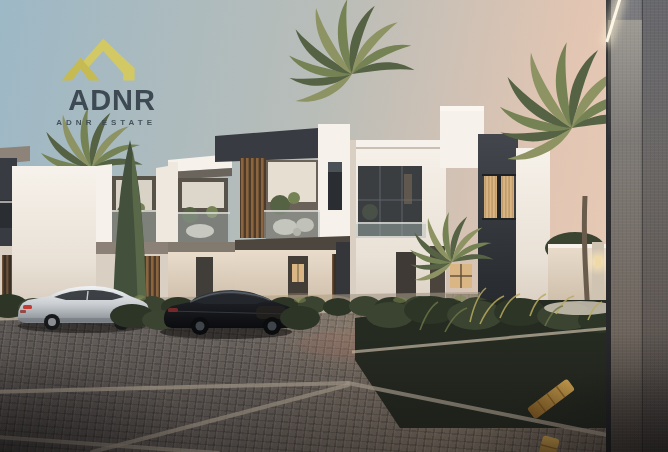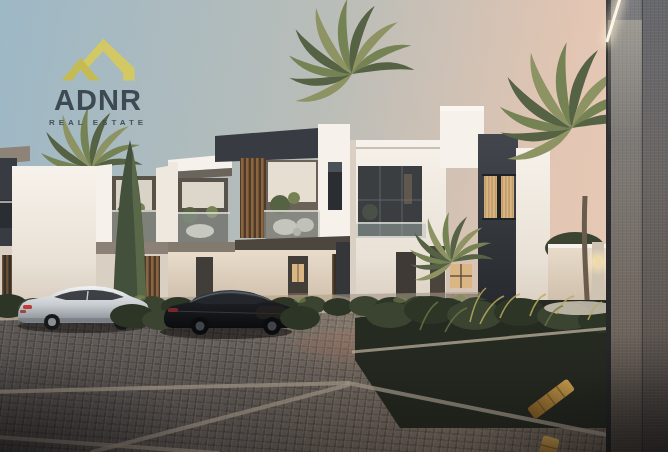--- a/index.html
+++ b/index.html
@@ -61,21 +61,21 @@
     background:linear-gradient(to bottom, rgba(240,228,200,.30), rgba(240,228,200,0));}
 
   
   .vignette{position:absolute;inset:0;z-index:45;pointer-events:none;
     background:
       linear-gradient(to top, rgba(12,9,9,.40), transparent 26%),
       radial-gradient(ellipse 45% 34% at 0% 102%, rgba(6,6,10,.55), transparent 70%),
       radial-gradient(ellipse 40% 30% at 100% 102%, rgba(6,6,10,.38), transparent 72%);}
 
   
-  .logo{position:absolute;left:40px;top:30px;width:116px;z-index:60;text-align:center;}
+  .logo{position:absolute;left:40px;top:30px;width:116px;z-index:60;text-align:right;}
   .logo svg{display:block;margin:0 auto;}
   .gold{fill:var(--logo-gold,#d3c964);}
   .gold.small{fill:#c5bb52;}
   .brand{font-size:29px;font-weight:bold;letter-spacing:1px;line-height:1;
     color:var(--logo-text,#3d4a54);margin-top:2px;}
   .tagline{font-size:8px;letter-spacing:4px;color:var(--logo-text,#3d4a54);
     margin-top:3px;font-weight:bold;opacity:.92;}
 </style>
 </head>
 <body>
@@ -366,16 +366,16 @@
   </div>
 
   <div class="vignette"></div>
 
   <div class="logo">
     <svg width="88" height="54" viewBox="0 0 100 62">
       <path class="gold big" d="M24,46 L56,10 L92,44 L92,58 L79,58 L79,50 L56,24 L36,46 Z"></path>
       <path class="gold small" d="M8,58 L30,32 L52,58 L40,58 L30,45 L20,58 Z"></path>
     </svg>
     <div class="brand">ADNR</div>
-    <div class="tagline">REAL ESTATE</div>
+    <div class="tagline">ADNR ESTATE</div>
   </div>
 
 </div>
 
 </body></html>

